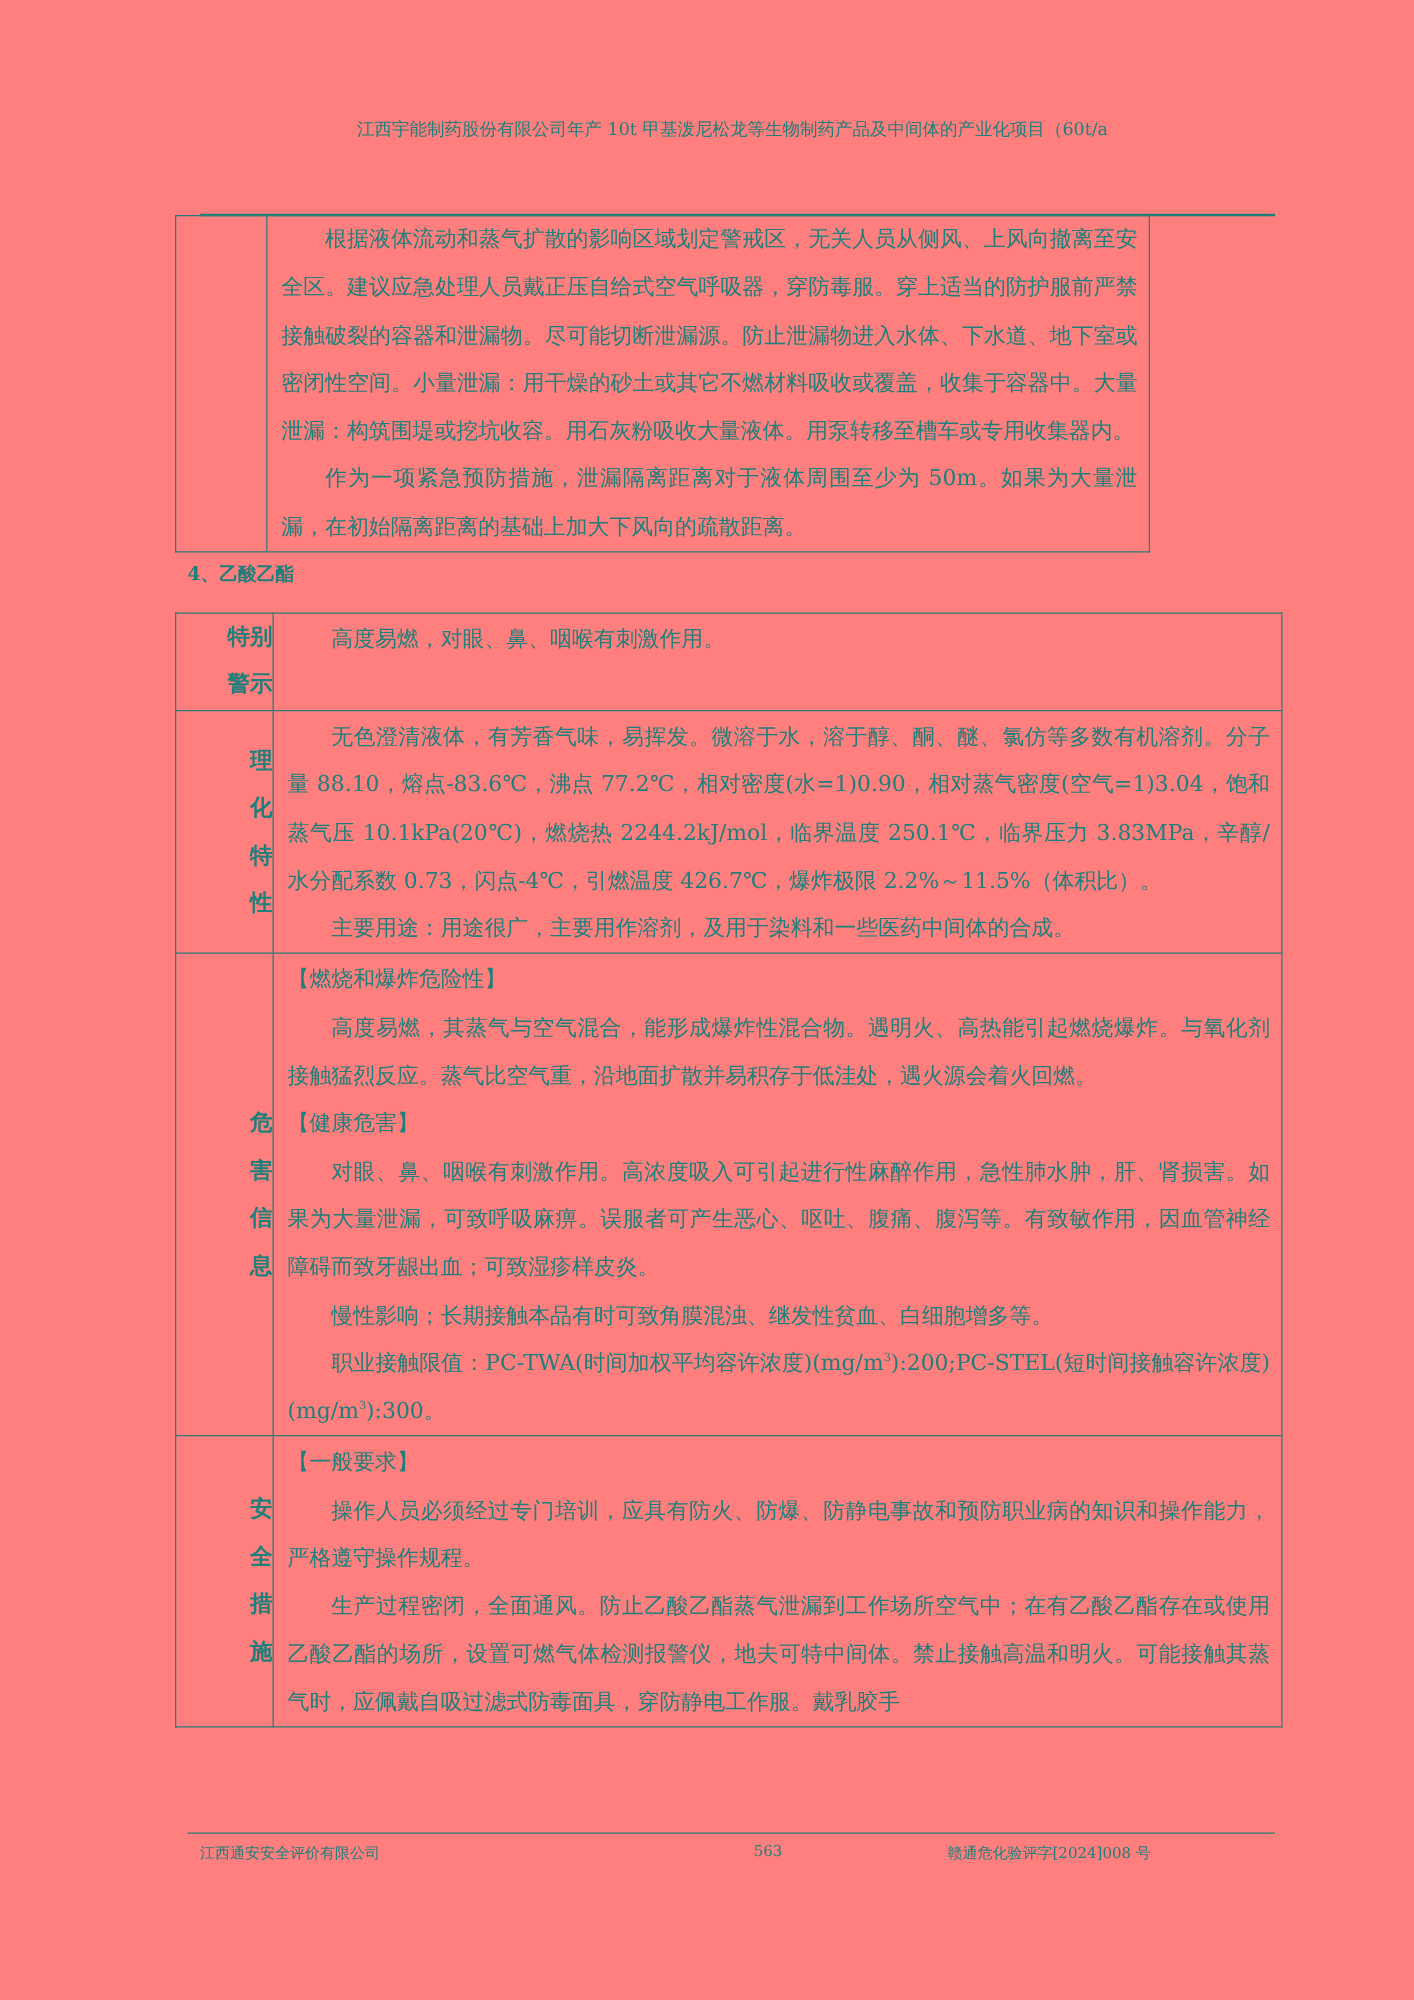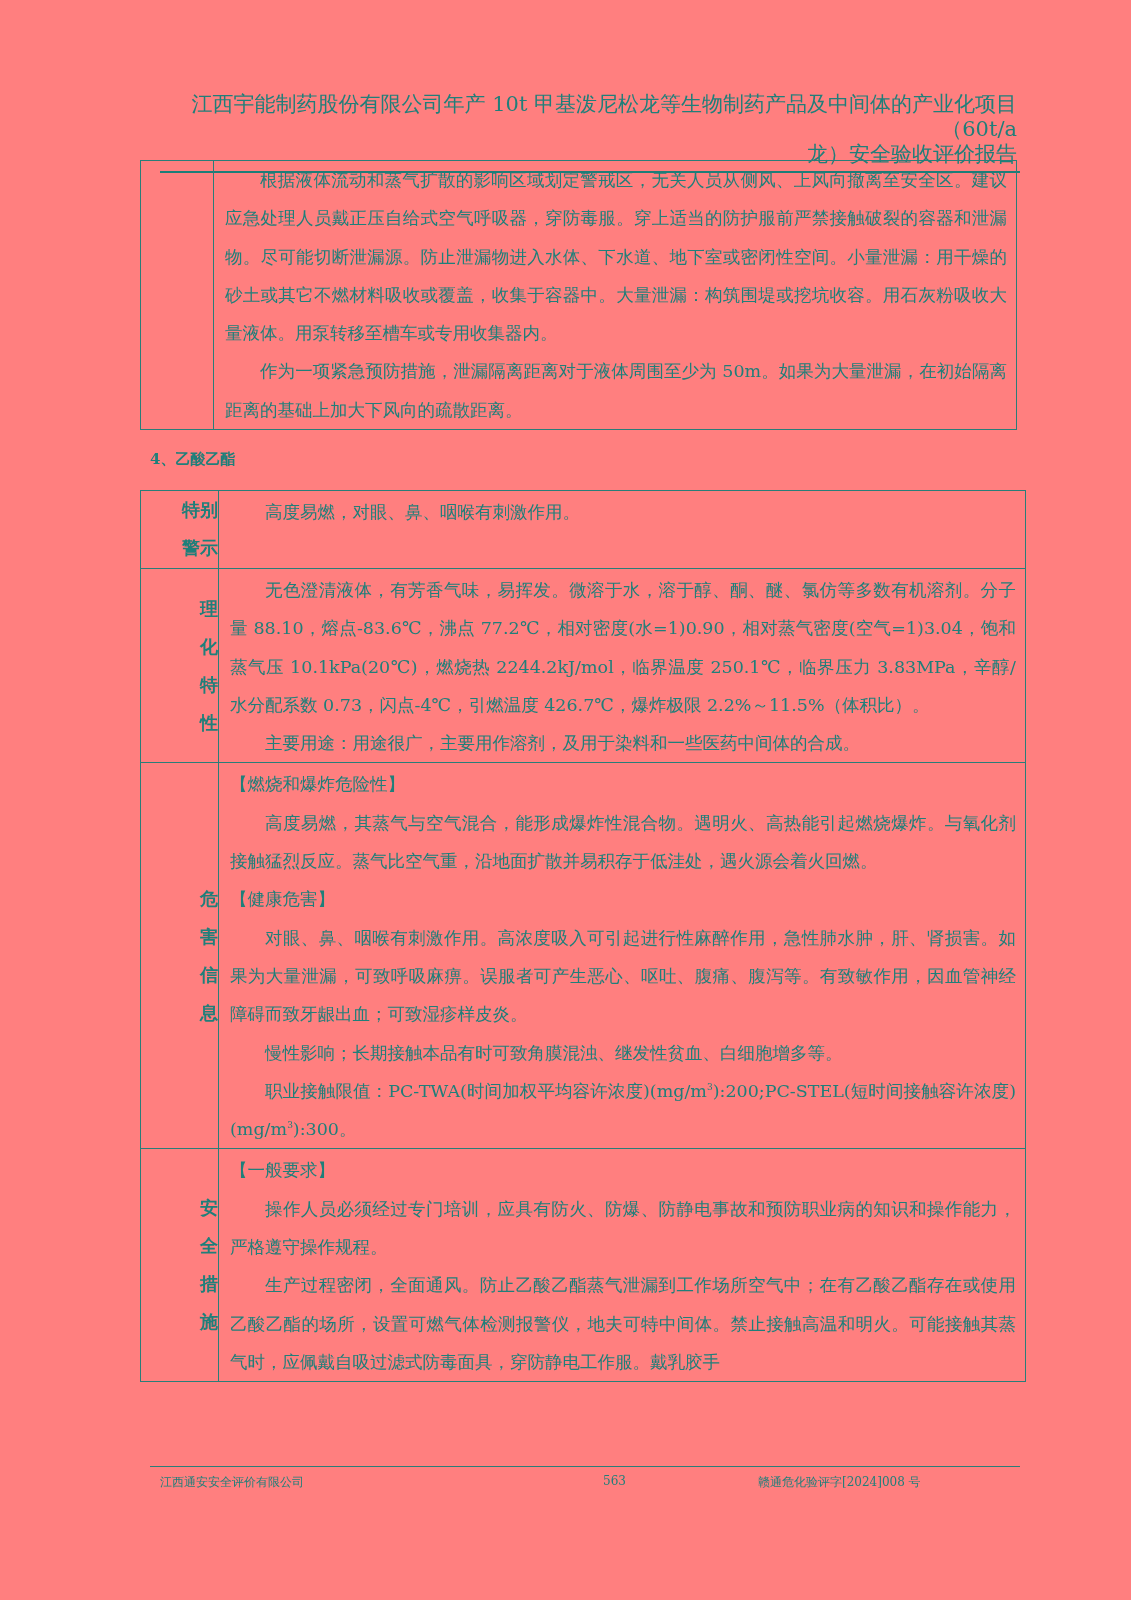--- a/index.html
+++ b/index.html
@@ -13,22 +13,22 @@
       position: relative;
       overflow: hidden;
       font-family: "DejaVu Serif", "Liberation Serif", serif;
       color: #1f7f7a;
     }
     .header {
       position: absolute;
       left: 155px;
       top: 92px;
       width: 862px;
-      text-align: right;
-      font-size: 21px;
+      text-align: center;
+      font-size: 14px;
       line-height: 25px;
       color: #1f7f7a;
     }
     .header-rule {
       position: absolute;
       left: 160px;
       top: 171px;
       width: 860px;
       height: 2px;
       background: #1d7d78;
@@ -38,22 +38,22 @@
       position: absolute;
       table-layout: fixed;
     }
     td {
       border: 1px solid #2a7d78;
       vertical-align: top;
       padding: 0;
     }
     .t1 {
       left: 140px;
-      top: 160px;
-      width: 877px;
+      top: 172px;
+      width: 780px;
     }
     .t2 {
       left: 140px;
       top: 490px;
       width: 886px;
     }
     .label-col { width: 77px; }
     .label {
       text-align: right;
       font-weight: bold;
@@ -100,21 +100,20 @@
     .footer-left { left: 160px; }
     .footer-center { left: 603px; }
     .footer-right { left: 758px; }
     sup { font-size: 9px; vertical-align: super; line-height: 0; }
   </style>
 </head>
 <body>
 
 <div class="header">
   <div>江西宇能制药股份有限公司年产 10t 甲基泼尼松龙等生物制药产品及中间体的产业化项目（60t/a</div>
-  <div>龙）安全验收评价报告</div>
 </div>
 <div class="header-rule"></div>
 
 <table class="t1">
   <tbody>
       <tr style="height:266px;">
     <td class="label-col" style="width:72px;"></td>
     <td class="content" style="padding-top:0;">
       <p class="indent">根据液体流动和蒸气扩散的影响区域划定警戒区，无关人员从侧风、上风向撤离至安全区。建议应急处理人员戴正压自给式空气呼吸器，穿防毒服。穿上适当的防护服前严禁接触破裂的容器和泄漏物。尽可能切断泄漏源。防止泄漏物进入水体、下水道、地下室或密闭性空间。小量泄漏：用干燥的砂土或其它不燃材料吸收或覆盖，收集于容器中。大量泄漏：构筑围堤或挖坑收容。用石灰粉吸收大量液体。用泵转移至槽车或专用收集器内。</p>
       <p class="indent">作为一项紧急预防措施，泄漏隔离距离对于液体周围至少为 50m。如果为大量泄漏，在初始隔离距离的基础上加大下风向的疏散距离。</p>

